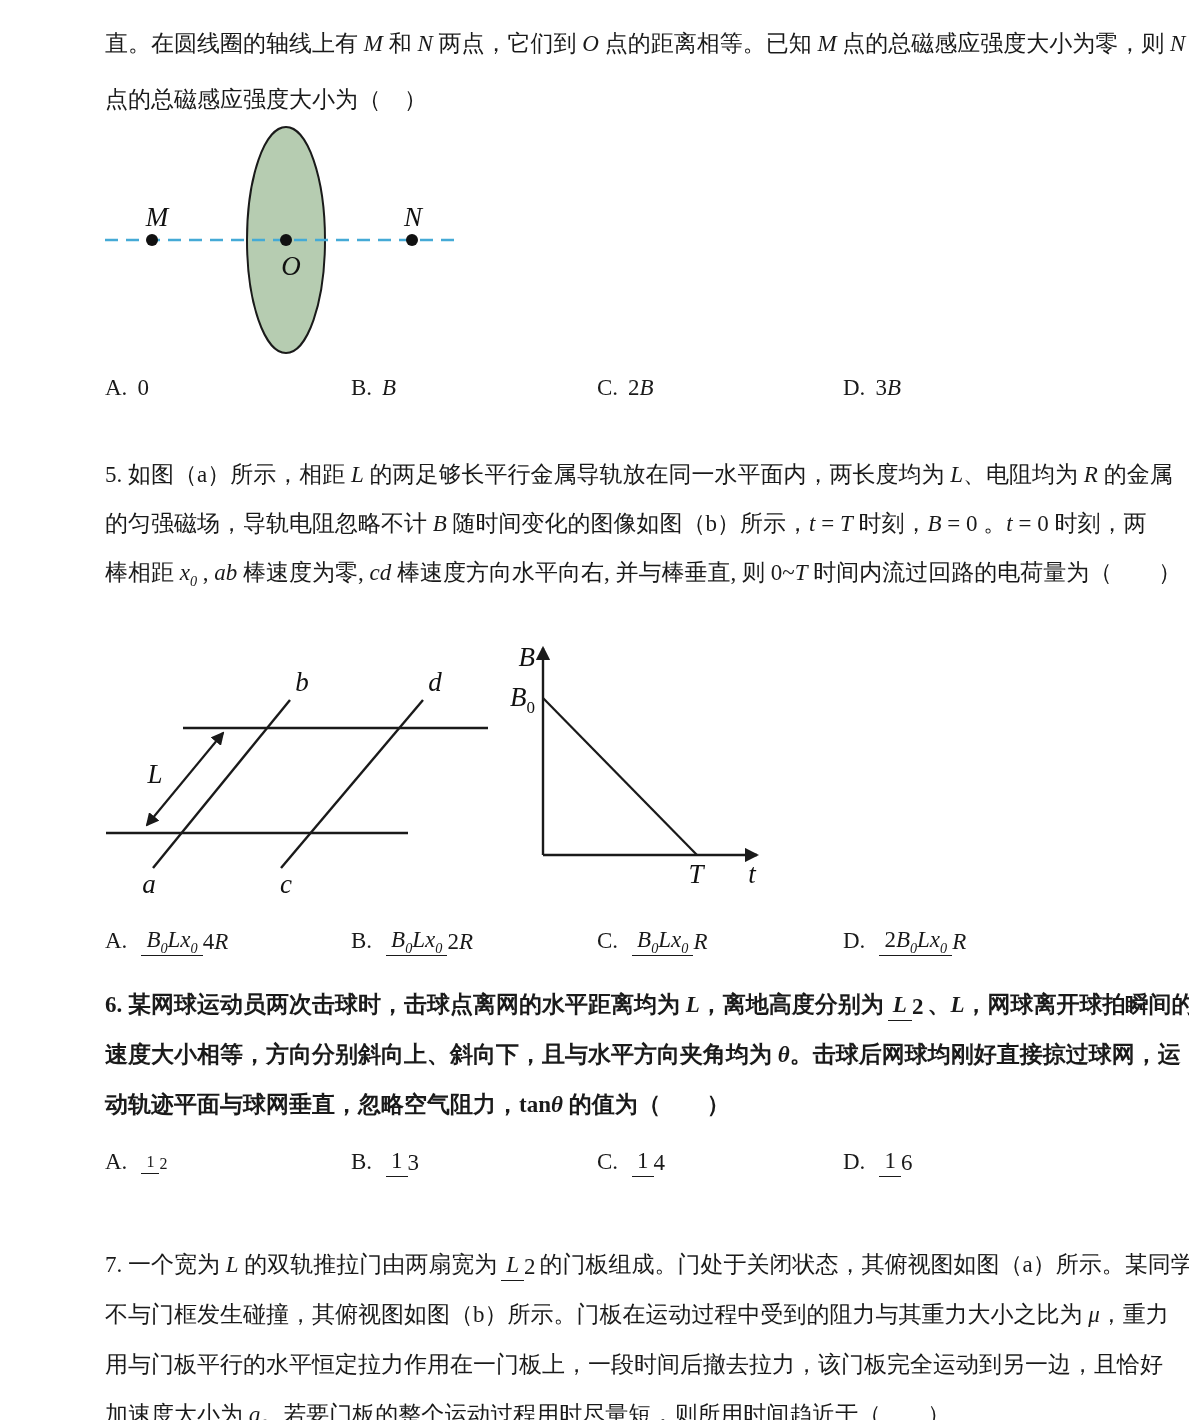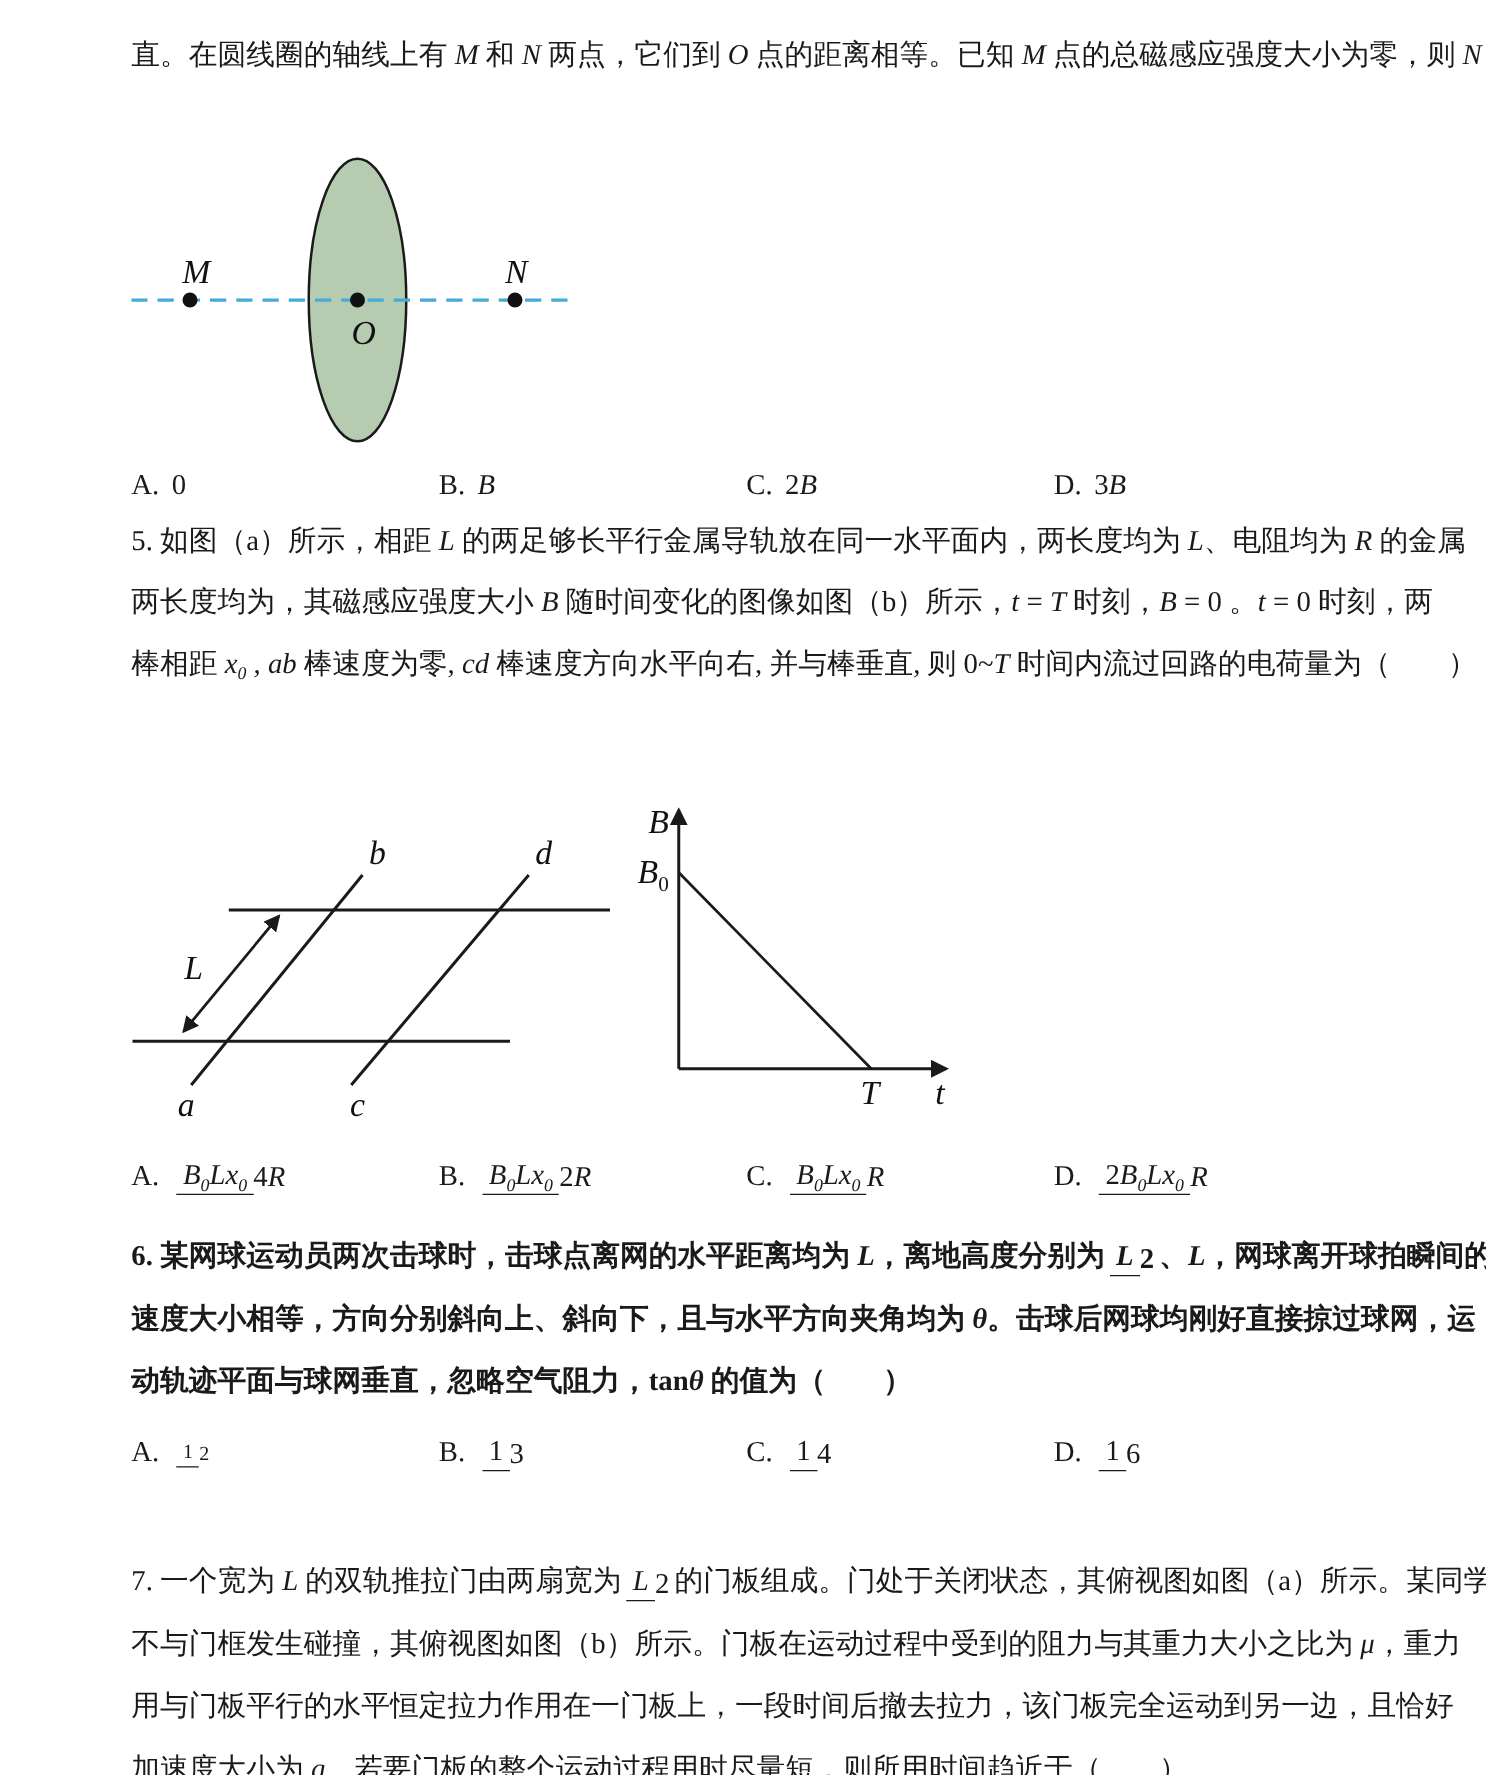--- a/index.html
+++ b/index.html
@@ -21,20 +21,21 @@
   .svglab{font-family:"Liberation Serif","DejaVu Serif",serif;font-style:italic;font-size:27px;fill:#111111;}
   .stroke{stroke:#1a1a1a;fill:none;}
 </style>
 </head>
 <body>
 
 <div class="page">
 
   <div class="para" style="top:16px;line-height:56px;">
       <div class="line"><span>直。在圆线圈的轴线上有 </span><span class="v">M</span><span> 和 </span><span class="v">N</span><span> 两点，它们到 </span><span class="v">O</span><span> 点的距离相等。已知 </span><span class="v">M</span><span> 点的总磁感应强度大小为零，则 </span><span class="v">N</span></div>
+      <div class="line"><span>点的总磁感应强度大小为（　）</span></div>
     </div>
 
   <svg class="fig" style="left:105px;top:122px;" width="360" height="240" viewBox="0 0 360 240">
     <ellipse cx="181" cy="118" rx="39" ry="113" stroke="#1a1a1a" stroke-width="2" fill="#b6ccb1"></ellipse>
     <line x1="0" y1="118" x2="357" y2="118" stroke-width="2.6" stroke-dasharray="13 8" stroke="#45aad6"></line>
     <circle cx="47" cy="118" r="6" fill="#111"></circle>
     <circle cx="181" cy="118" r="6" fill="#111"></circle>
     <circle cx="307" cy="118" r="6" fill="#111"></circle>
     <text x="52" y="104" text-anchor="middle" class="svglab">M</text>
     <text x="186" y="153" text-anchor="middle" class="svglab">O</text>
@@ -53,23 +54,23 @@
       <div class="opt">
         <span class="optlab">C.</span>
         <span><span>2</span><span class="v">B</span></span>
       </div>
       <div class="opt">
         <span class="optlab">D.</span>
         <span><span>3</span><span class="v">B</span></span>
       </div>
     </div>
 
-  <div class="para" style="top:408px;line-height:49px;text-align:center;">
+  <div class="para" style="top:450px;line-height:49px;text-align:center;">
       <div class="line"><span>5. 如图（a）所示，相距 </span><span class="v">L</span><span> 的两足够长平行金属导轨放在同一水平面内，两长度均为 </span><span class="v">L</span><span>、电阻均为 </span><span class="v">R</span><span> 的金属</span></div>
-      <div class="line"><span>两长度均为，其磁感应强度大小 </span><span class="v">B</span><span> 随时间变化的图像如图（b）所示，</span><span class="v">t</span><span> = </span><span class="v">T</span><span> 时刻，</span><span class="v">B</span><span> = 0 。</span><span class="v">t</span><span> = 0 时刻，两</span></div>
+      <div class="line"><span>的匀强磁场，导轨电阻忽略不计 </span><span class="v">B</span><span> 随时间变化的图像如图（b）所示，</span><span class="v">t</span><span> = </span><span class="v">T</span><span> 时刻，</span><span class="v">B</span><span> = 0 。</span><span class="v">t</span><span> = 0 时刻，两</span></div>
       <div class="line"><span>棒相距 </span><span class="v">x<sub>0</sub></span><span> , </span><span class="v">ab</span><span> 棒速度为零, </span><span class="v">cd</span><span> 棒速度方向水平向右, 并与棒垂直, 则 0~</span><span class="v">T</span><span> 时间内流过回路的电荷量为（　　）</span></div>
     </div>
 
   <svg class="fig" style="left:103px;top:641px;" width="400" height="260" viewBox="0 0 400 260">
     <defs>
       <marker id="arr" viewBox="0 0 10 10" refX="8.5" refY="5" markerWidth="6" markerHeight="6" orient="auto-start-reverse">
         <path d="M0,0 L10,5 L0,10 z" fill="#1a1a1a"></path>
       </marker>
     </defs>
     <line class="stroke" x1="80" y1="87" x2="385" y2="87" stroke-width="2.4"></line>

